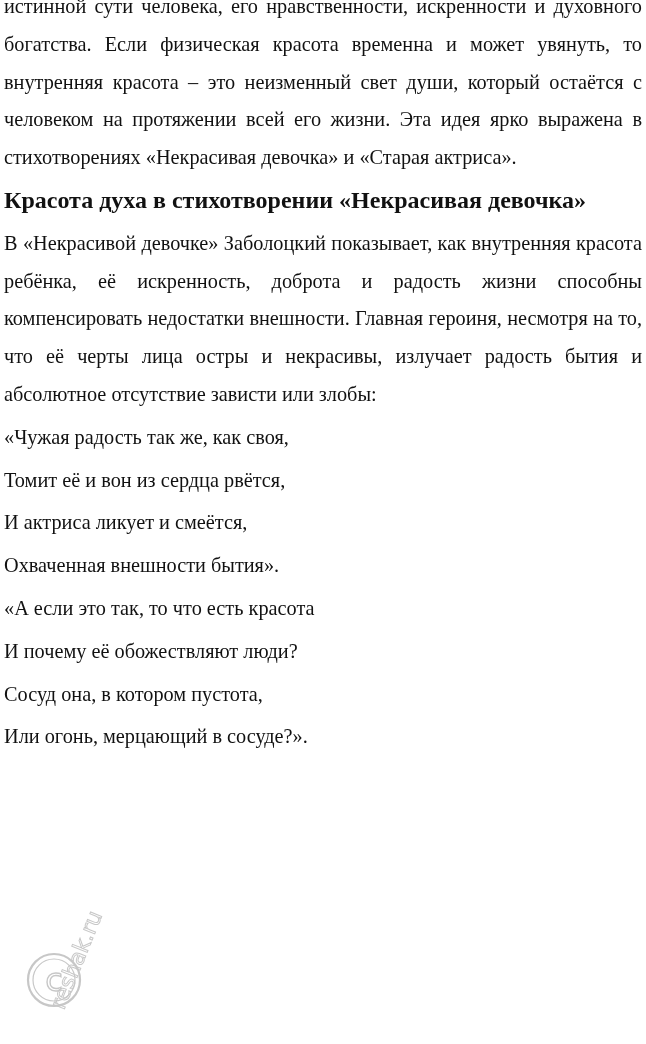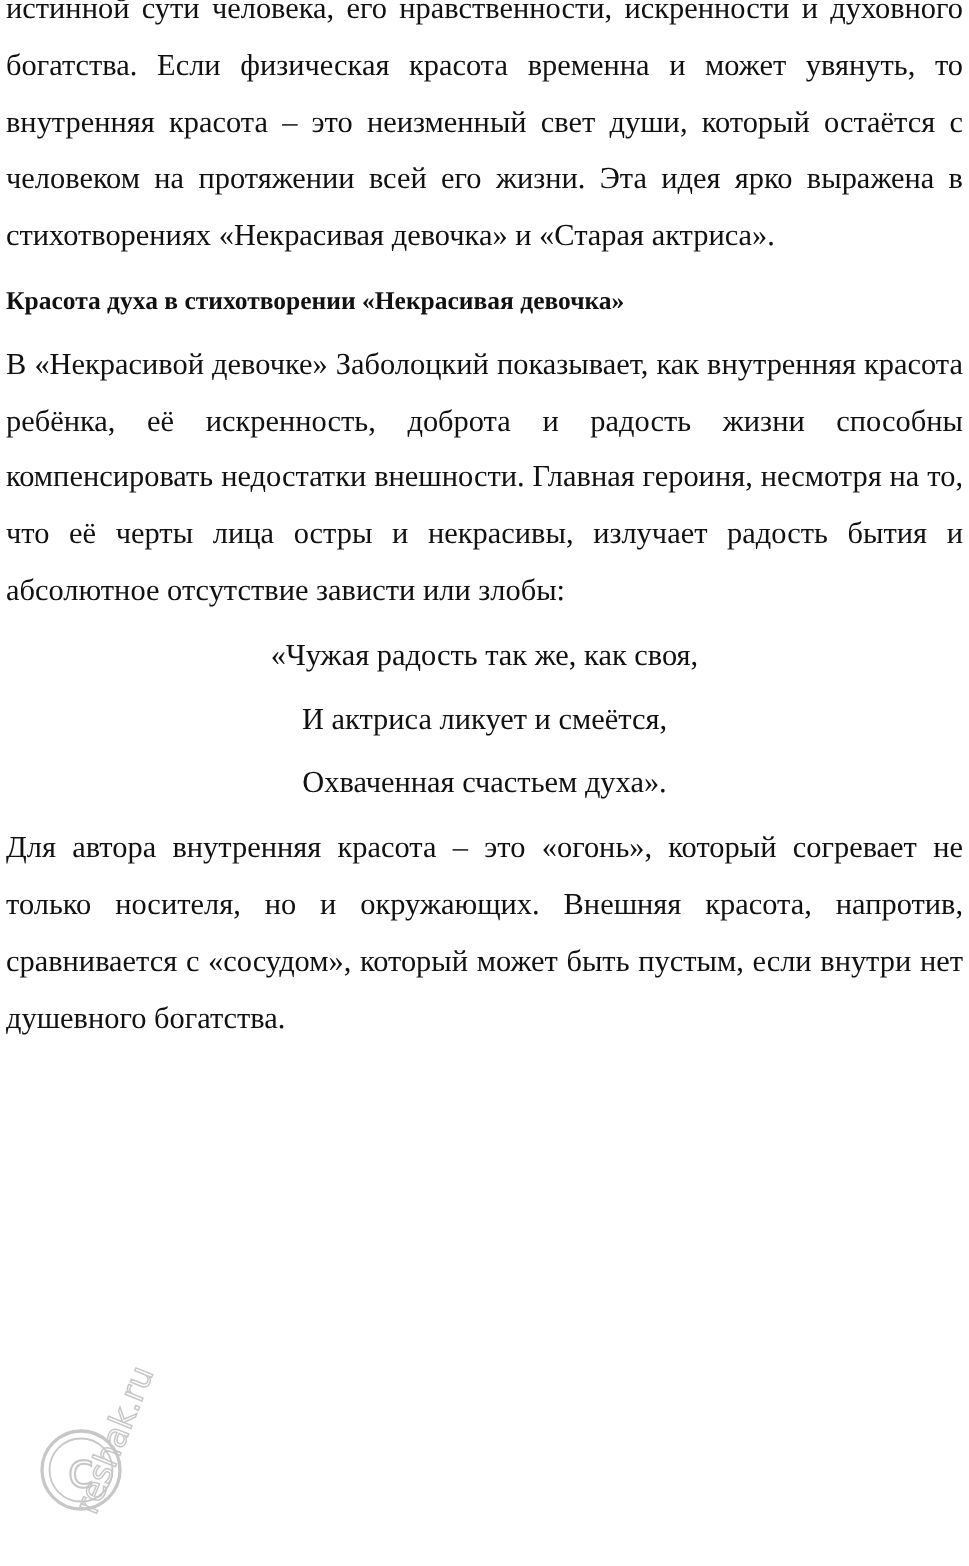--- a/index.html
+++ b/index.html
@@ -22,30 +22,30 @@
       top: -12px;
     }
     .para {
       font-size: 20.3px;
       line-height: 37.8px;
       text-align: justify;
       margin: 0 0 5px 0;
       word-spacing: 0px;
     }
     .heading {
-      font-size: 17px;
+      font-size: 24px;
       line-height: 37.8px;
       font-weight: bold;
       margin: 0 0 5px 0;
     }
     .verse {
       font-size: 20.3px;
       line-height: 37.8px;
       margin: 0 0 5px 0;
-      text-align: center;
+      text-align: left;
     }
     .watermark {
       position: absolute;
       left: 12px;
       top: 898px;
       width: 120px;
       height: 130px;
       pointer-events: none;
       opacity: 0.55;
     }
@@ -55,27 +55,33 @@
 
 <div class="page">
   <p class="para">истинной сути человека, его нравственности, искренности и духовного богатства. Если физическая красота временна и может увянуть, то внутренняя красота – это неизменный свет души, который остаётся с человеком на протяжении всей его жизни. Эта идея ярко выражена в стихотворениях «Некрасивая девочка» и «Старая актриса».</p>
 
   <p class="heading">Красота духа в стихотворении «Некрасивая девочка»</p>
 
   <p class="para">В «Некрасивой девочке» Заболоцкий показывает, как внутренняя красота ребёнка, её искренность, доброта и радость жизни способны компенсировать недостатки внешности. Главная героиня, несмотря на то, что её черты лица остры и некрасивы, излучает радость бытия и абсолютное отсутствие зависти или злобы:</p>
 
   <div>
     <p class="verse">«Чужая радость так же, как своя,</p>
+    <p class="verse">Томит её и вон из сердца рвётся,</p>
     <p class="verse">И актриса ликует и смеётся,</p>
-    <p class="verse">Охваченная счастьем духа».</p>
+    <p class="verse">Охваченная внешности бытия».</p>
   </div>
 
 
+  <div>
+    <p class="verse">«А если это так, то что есть красота</p>
+    <p class="verse">И почему её обожествляют люди?</p>
+    <p class="verse">Сосуд она, в котором пустота,</p>
+    <p class="verse">Или огонь, мерцающий в сосуде?».</p>
+  </div>
 
-  <p class="para">Для автора внутренняя красота – это «огонь», который согревает не только носителя, но и окружающих. Внешняя красота, напротив, сравнивается с «сосудом», который может быть пустым, если внутри нет душевного богатства.</p>
 </div>
 
 <div class="watermark">
   <svg width="120" height="130" viewBox="0 0 120 130">
     <defs>
       <path id="wmArc" d="M 14 78 A 44 44 0 0 1 96 40" fill="none"></path>
     </defs>
     <circle cx="42" cy="82" r="26" fill="none" stroke="#9a9a9a" stroke-width="2.2"></circle>
     <circle cx="42" cy="82" r="21" fill="none" stroke="#9a9a9a" stroke-width="1.2"></circle>
     <text x="42" y="93" text-anchor="middle" font-size="32" fill="none" stroke="#9a9a9a" stroke-width="1.4" font-family="DejaVu Sans, sans-serif">c</text>

